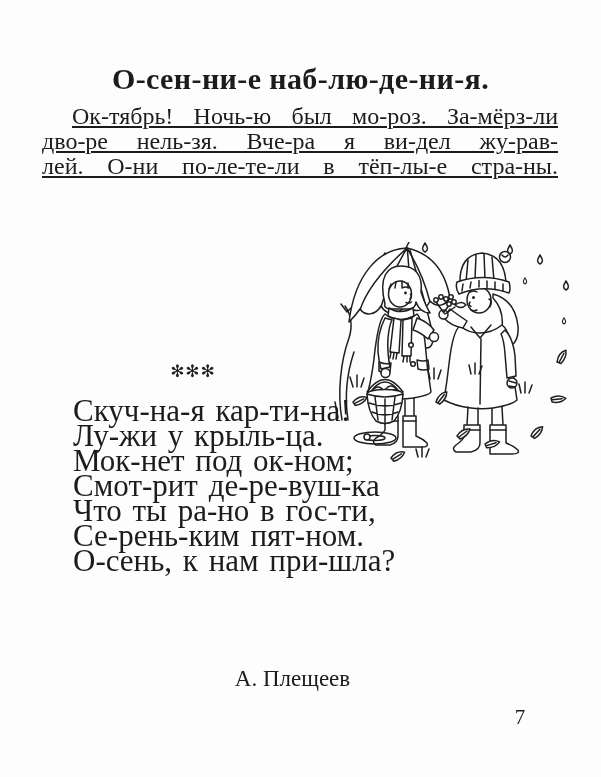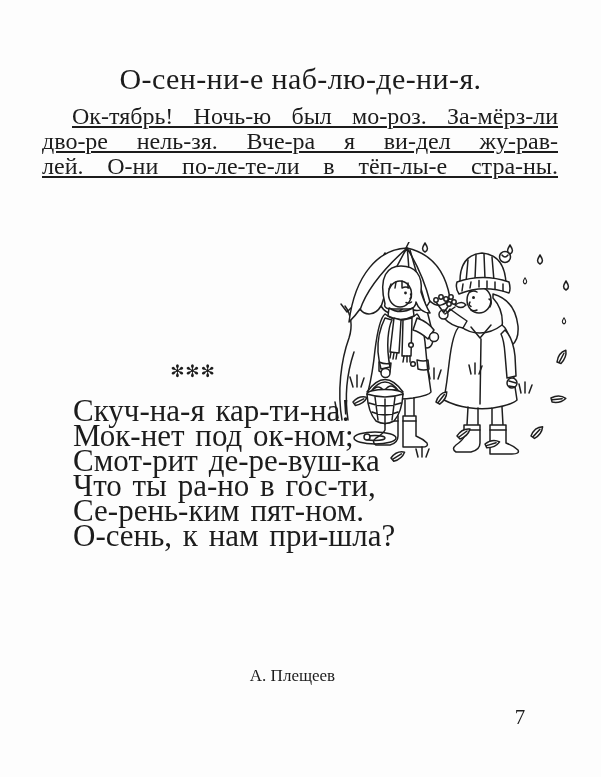--- a/index.html
+++ b/index.html
@@ -2,31 +2,31 @@
 <html><head>
 <meta charset="utf-8">
 <style>
   html,body{margin:0;padding:0;background:#ffffff;}
   .page{
     position:relative;width:601px;height:777px;background:#fdfdfd;
     font-family:"Liberation Serif", serif;color:#1c1c1c;overflow:hidden;
   }
   .title{
     position:absolute;top:64px;left:0;width:601px;margin:0;
-    text-align:center;font-size:30px;font-weight:normal;letter-spacing:.4px;line-height:30px;
+    text-align:center;font-size:30px;font-weight:bold;letter-spacing:.4px;line-height:30px;
   }
   .paragraph{position:absolute;left:42px;top:104px;width:516px;font-size:24px;line-height:25px;text-decoration:underline;}
   .para-line{text-align:justify;text-align-last:justify;}
   .para-line.indent{text-indent:30px;}
   .divider{
     position:absolute;left:73px;top:361px;width:240px;text-align:center;
     font-family:"DejaVu Sans", sans-serif;font-size:17px;font-weight:bold;letter-spacing:1px;
   }
   .poem{position:absolute;left:73px;top:398px;font-size:31px;line-height:25px;word-spacing:3px;}
-  .attribution{position:absolute;left:0;top:666px;width:585px;text-align:center;font-size:17px;}
+  .attribution{position:absolute;left:0;top:666px;width:585px;text-align:center;font-size:23px;}
   .page-number{position:absolute;left:490px;top:705px;width:60px;text-align:center;font-size:21px;}
   .illustration{position:absolute;left:333px;top:242px;width:240px;height:220px;}
   .illustration svg{display:block;width:240px;height:220px;}
   .ink{stroke:#1f1f1f;fill:none;stroke-width:1.5;stroke-linecap:round;stroke-linejoin:round;}
 </style>
 </head>
 <body>
 
 <div class="page">
 
@@ -157,20 +157,21 @@
           <path d="M0,0 Q5,-8 13,-7 Q11,0 3,3 Z M2,1 L10,-5" transform="translate(224,120) rotate(-25)"></path>
         </g>
       </g>
     </svg>
   </div>
 
   <div class="divider">✻✻✻</div>
 
   <div class="poem">
     <div>Скуч-на-я кар-ти-на!</div>
+    <div>Лу-жи у крыль-ца.</div>
     <div>Мок-нет под ок-ном;</div>
     <div>Смот-рит де-ре-вуш-ка</div>
     <div>Что ты ра-но в гос-ти,</div>
     <div>Се-рень-ким пят-ном.</div>
     <div>О-сень, к нам при-шла?</div>
   </div>
 
   <div class="attribution">А. Плещеев</div>
 
   <div class="page-number">7</div>

